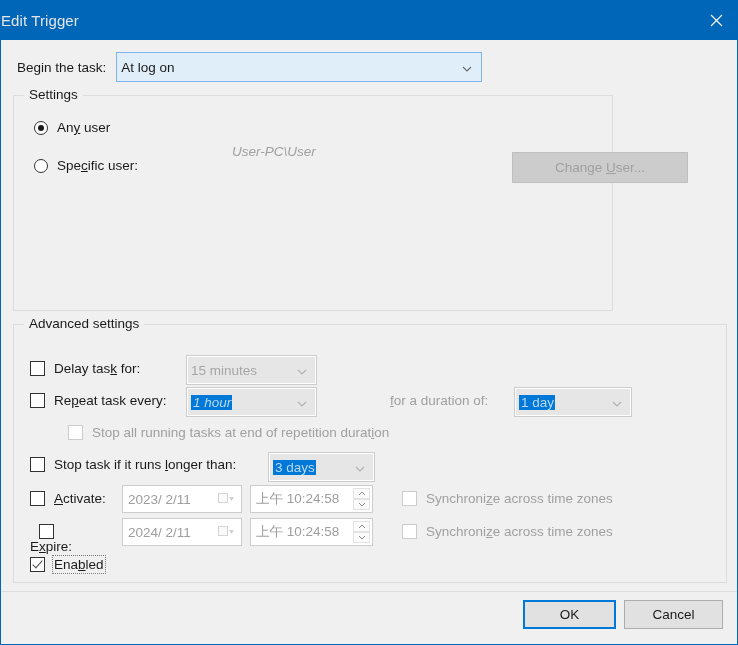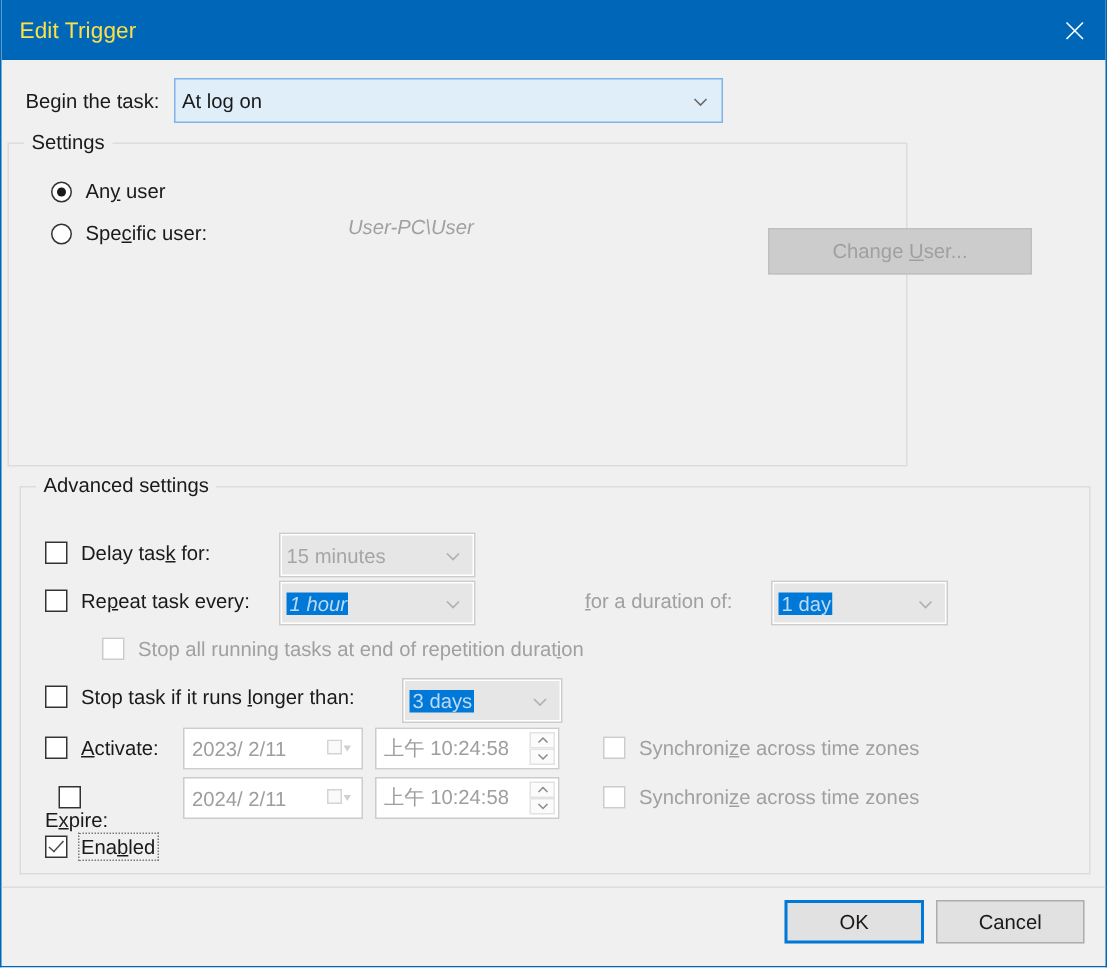--- a/index.html
+++ b/index.html
@@ -27,23 +27,22 @@
   .titlebar {
     position: absolute;
     left: 0; top: 0;
     width: 738px;
     height: 40px;
     background: #0067b8;
     display: flex;
     align-items: center;
   }
   .titlebar-text {
-    color: #fde047;
+    color: #e5e5e5;
     font-size: 15px;
-    margin-left: 12px;
     letter-spacing: 0.1px;
     white-space: nowrap;
   }
   .close-btn {
     position: absolute;
     right: 0; top: 0;
     width: 46px;
     height: 40px;
     display: flex;
     align-items: center;
@@ -283,30 +282,30 @@
     <div class="combo combo-hot" style="width:366px;">
       <span class="combo-text">At log on</span>
       <span class="arrow">
         <svg width="10" height="6" viewBox="0 0 10 6">
             <path d="M1 1 L5 5 L9 1" stroke="#6a6a6a" stroke-width="1.1" fill="none"></path>
           </svg>
       </span>
     </div>
   </div>
 
-  <div class="group" style="left:4px; top:95px; width:600px; height:216px;">
+  <div class="group" style="left:12px; top:95px; width:600px; height:216px;">
     <span class="group-title">Settings</span>
   </div>
 
   <div class="radio-row" style="left:33px; top:120px;">
     <span class="radio checked"></span>
     <span class="lbl"><span>An</span><u>y</u><span> user</span></span>
   </div>
 
-  <div class="radio-row" style="left:33px; top:148px;">
+  <div class="radio-row" style="left:33px; top:158px;">
     <span class="radio"></span>
     <span class="lbl"><span>Spe</span><u>c</u><span>ific user:</span></span>
   </div>
 
   <span class="lbl dim" style="position:absolute; left:231px; top:144px;font-style:italic;">User-PC\User</span>
 
   <div class="btn disabled" style="position:absolute; left:511px; top:152px; width:176px; height:31px;">
     <span><span>Change </span><u>U</u><span>ser...</span></span>
   </div>
 

